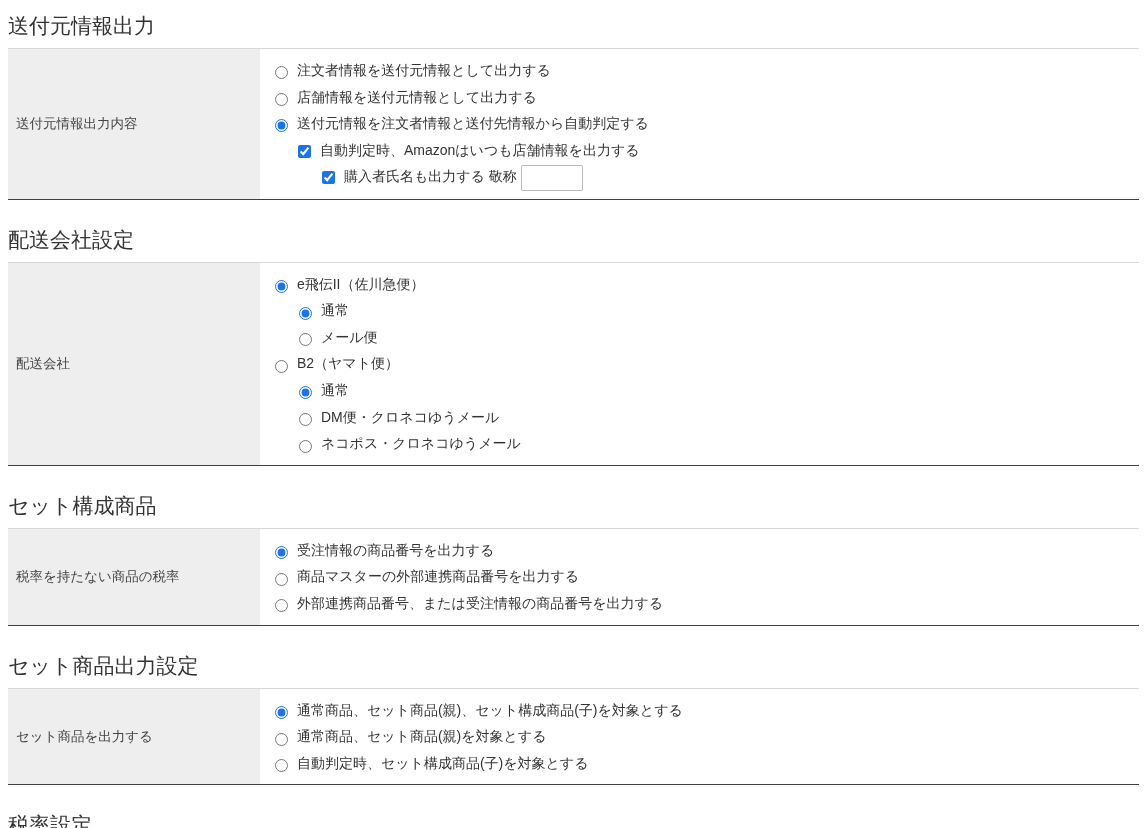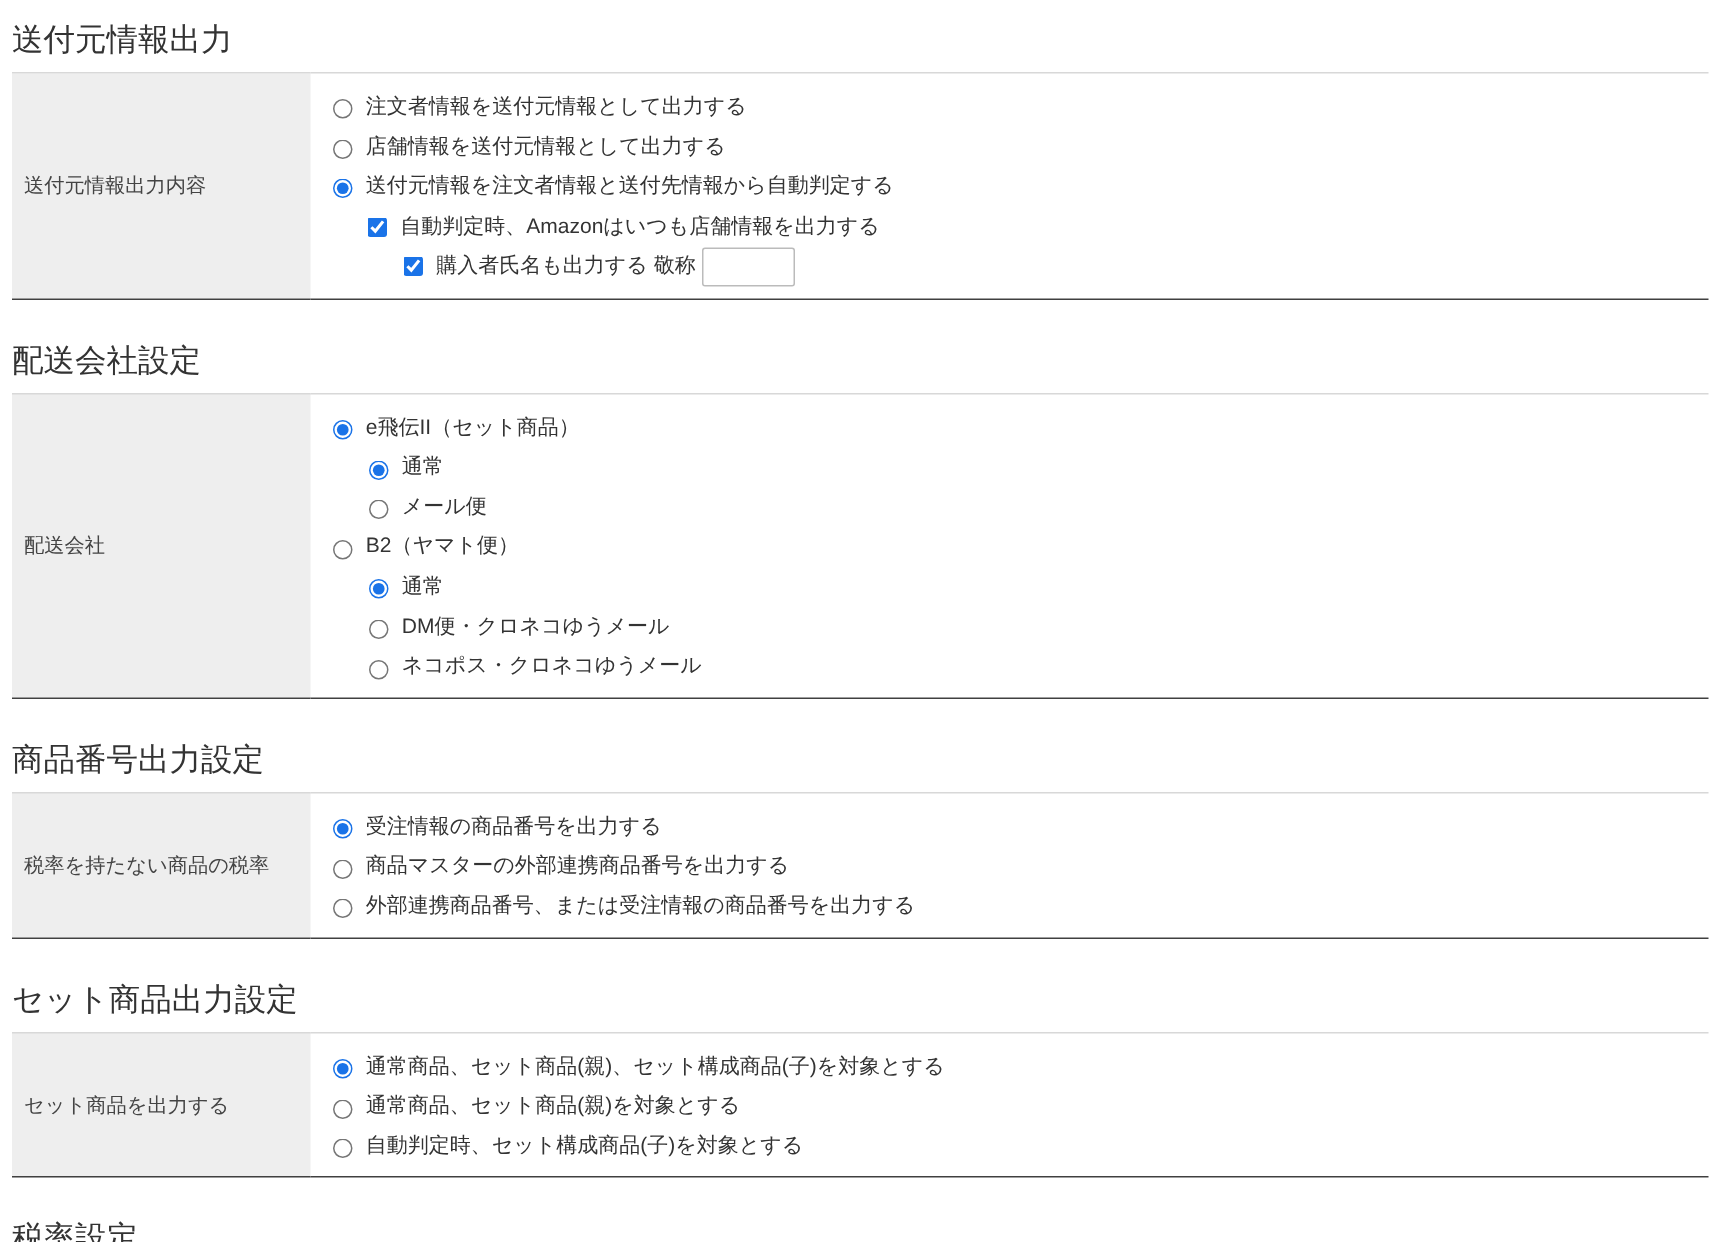--- a/index.html
+++ b/index.html
@@ -28,21 +28,21 @@
   table.form > tbody > tr > th,
   table.form > tbody > tr > td {
     border-top: 1px solid #d8d8d8;
     border-bottom: 1px solid #404040;
     vertical-align: middle;
     text-align: left;
     font-weight: normal;
   }
   table.form > tbody > tr > th {
     background: #eeeeee;
-    width: 199px;
+    width: 252px;
     padding: 10px 8px;
     color: #444;
     font-size: 13.5px;
   }
   table.form > tbody > tr > td {
     padding: 8px 10px;
     line-height: 1.9;
   }
   .sub1 { padding-left: 24px; display: block; }
   .sub2 { padding-left: 48px; display: block; }
@@ -119,21 +119,21 @@
 
 <div class="section-title">配送会社設定</div>
 <table class="form">
   <tbody>
     <tr>
       <th>配送会社</th>
       <td>
         <span class="row">
           <label>
             <input type="radio" name="carrier" checked="" style="">
-            <span>e飛伝II（セット商品）</span>
+            <span>e飛伝II（佐川急便）</span>
           </label>
         </span>
         <span class="sub1">
           <label>
             <input type="radio" name="c1sub" checked="" style="">
             <span>通常</span>
           </label>
         </span>
         <span class="sub1">
           <label>
@@ -163,21 +163,21 @@
           <label>
             <input type="radio" name="c2sub" style="">
             <span>ネコポス・クロネコゆうメール</span>
           </label>
         </span>
       </td>
     </tr>
   </tbody>
 </table>
 
-<div class="section-title">商品番号出力設定</div>
+<div class="section-title">セット構成商品</div>
 <table class="form">
   <tbody>
     <tr>
       <th>税率を持たない商品の税率</th>
       <td>
         <span class="row">
           <label>
             <input type="radio" name="pno" checked="" style="">
             <span>受注情報の商品番号を出力する</span>
           </label>

